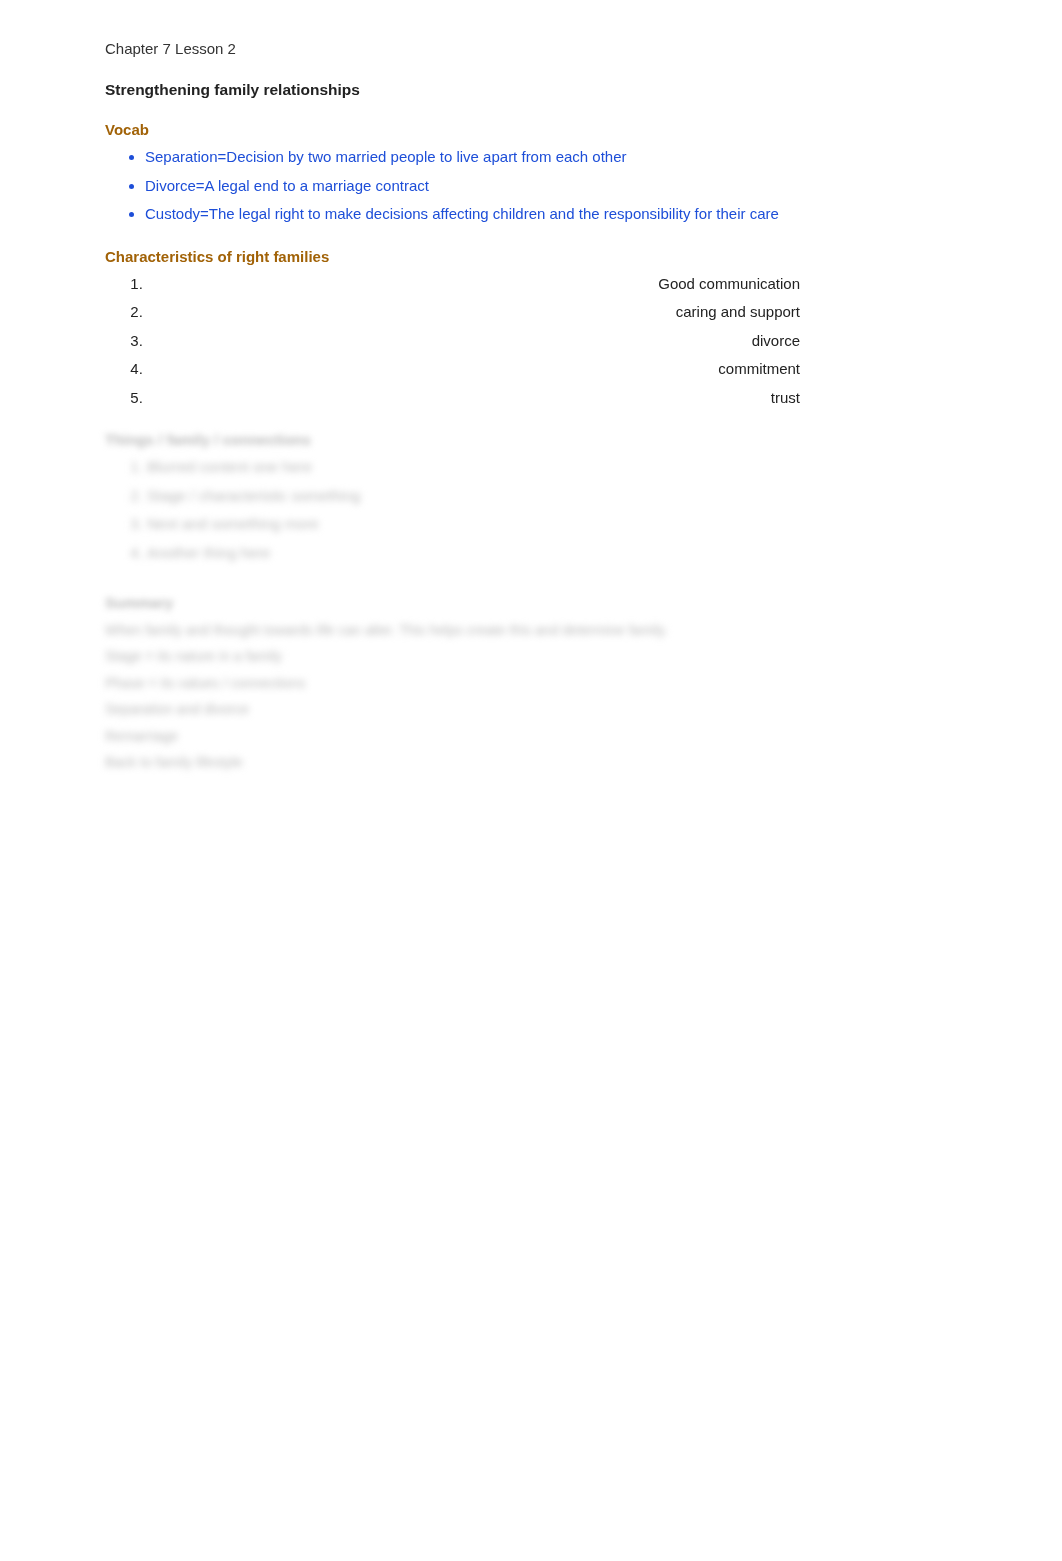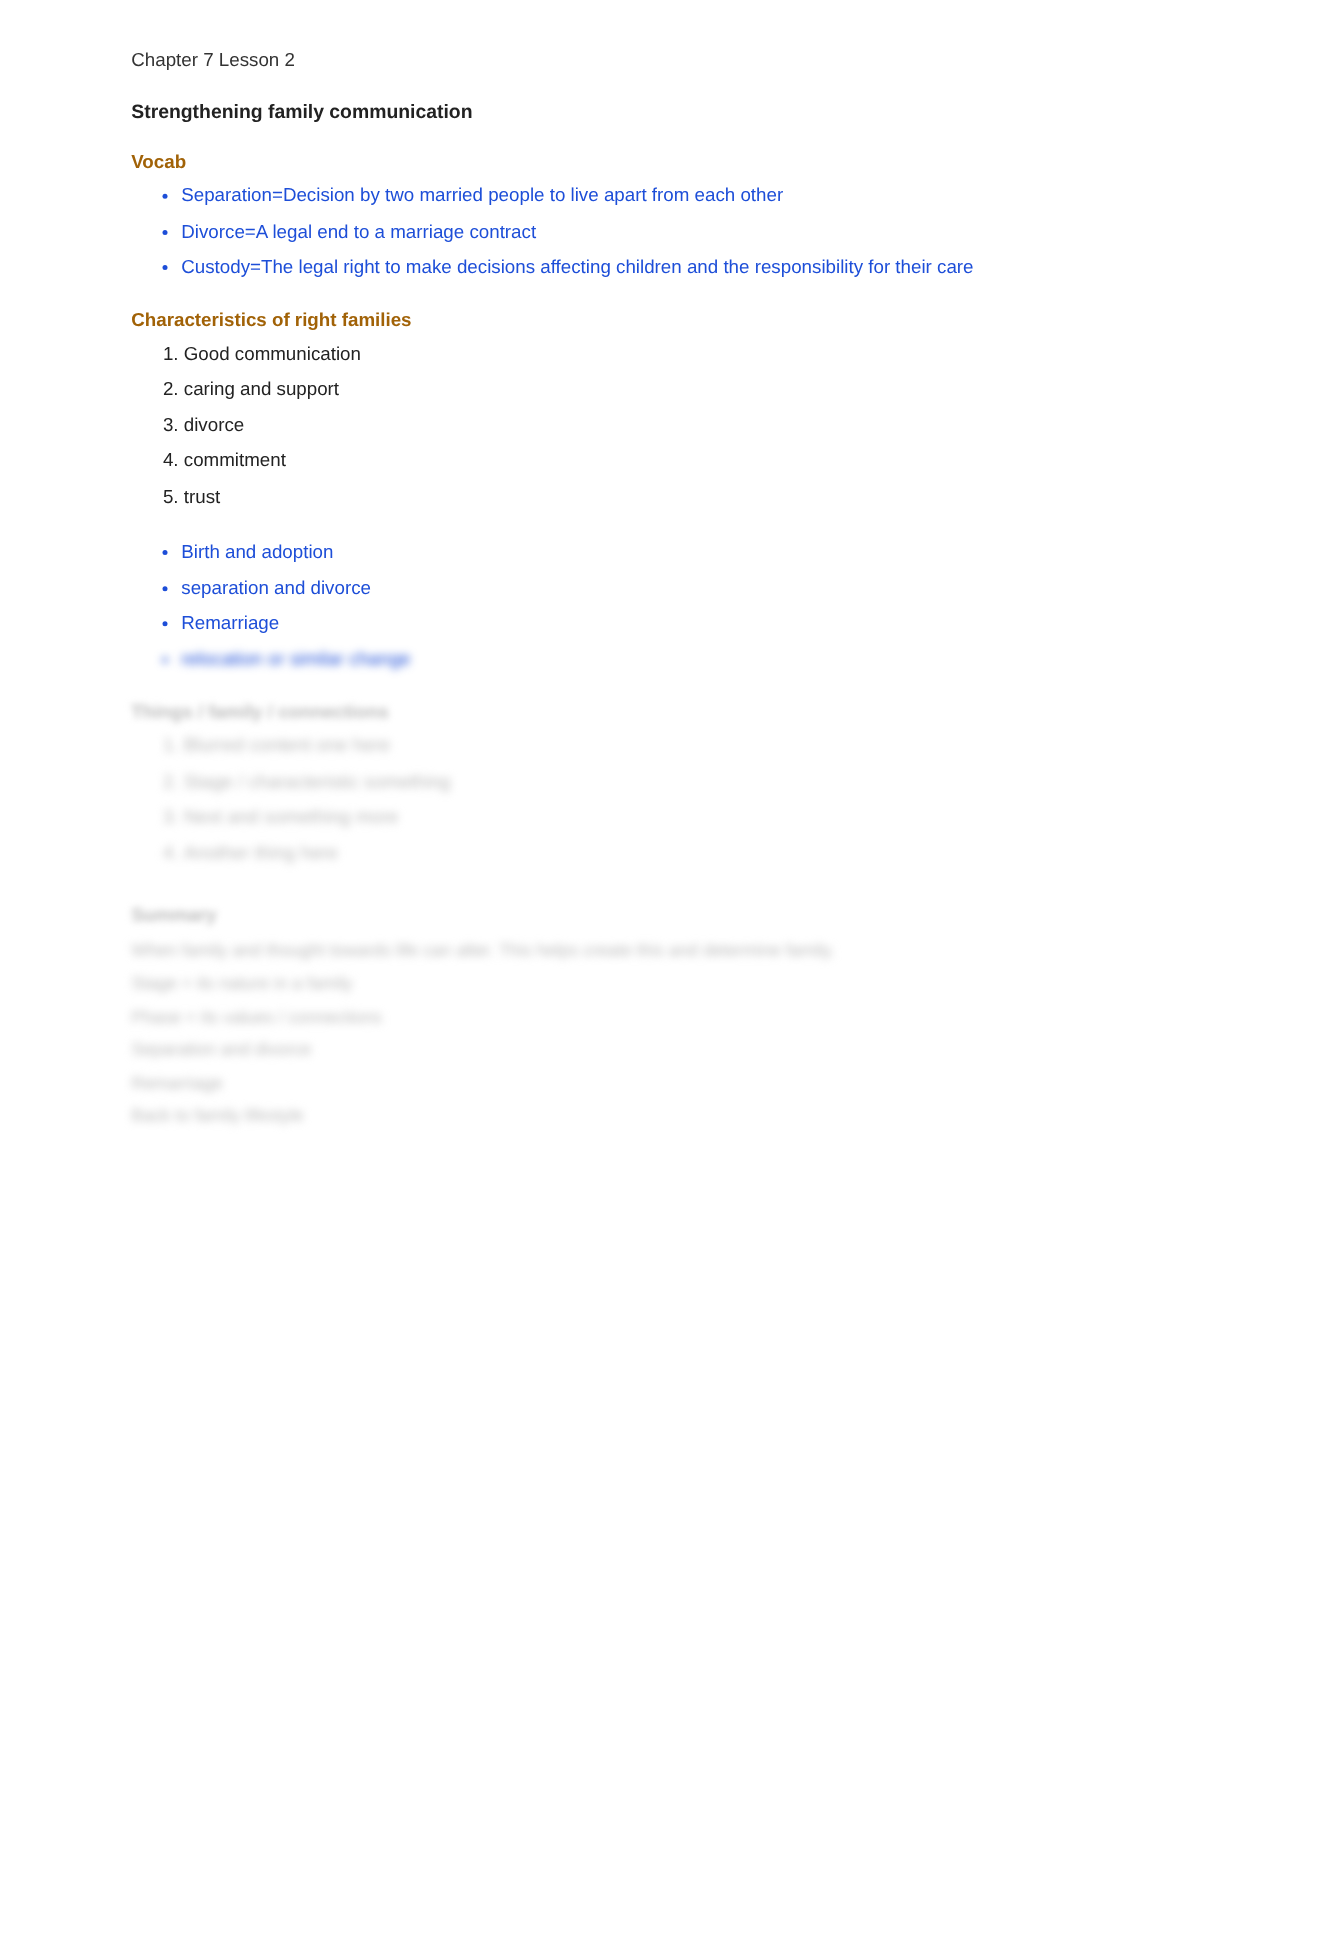--- a/index.html
+++ b/index.html
@@ -58,20 +58,21 @@
     .numbered-list {
       list-style: decimal;
       padding-left: 42px;
       margin-bottom: 20px;
     }
 
     .numbered-list li {
       margin-bottom: 6px;
       line-height: 1.5;
       color: #222;
+      text-align: right;
     }
 
     .section-block {
       margin-bottom: 22px;
     }
 
     
     .blurred {
       filter: blur(3.5px);
       color: #aaa;
@@ -110,21 +111,21 @@
 </head>
 <body>
 
 <div class="page">
 
   <div class="section-block">
     <div class="chapter-title">Chapter 7 Lesson 2</div>
   </div>
 
   <div class="section-block">
-    <div class="section-heading">Strengthening family communication</div>
+    <div class="section-heading">Strengthening family relationships</div>
   </div>
 
   <div class="section-block">
     <div class="vocab-heading">Vocab</div>
     <ul class="bullet-list">
       <li>Separation=Decision by two married people to live apart from each other</li>
       <li>Divorce=A legal end to a marriage contract</li>
       <li>
         <span>Custody=The legal right to make decisions affecting children and the responsibility for their care</span>
       </li>
@@ -136,26 +137,20 @@
     <ol class="numbered-list">
       <li>Good communication</li>
       <li>caring and support</li>
       <li>divorce</li>
       <li>commitment</li>
       <li>trust</li>
     </ol>
   </div>
 
   <div class="section-block">
-    <ul class="bullet-list">
-      <li>Birth and adoption</li>
-      <li>separation and divorce</li>
-      <li>Remarriage</li>
-      <li class="blurred">relocation or similar change</li>
-    </ul>
   </div>
 
   <div class="section-block">
     <div class="blurred-heading">Things / family / connections</div>
     <ol class="blurred-list">
       <li>Blurred content one here</li>
       <li>Stage / characteristic something</li>
       <li>Next and something more</li>
       <li>Another thing here</li>
     </ol>

